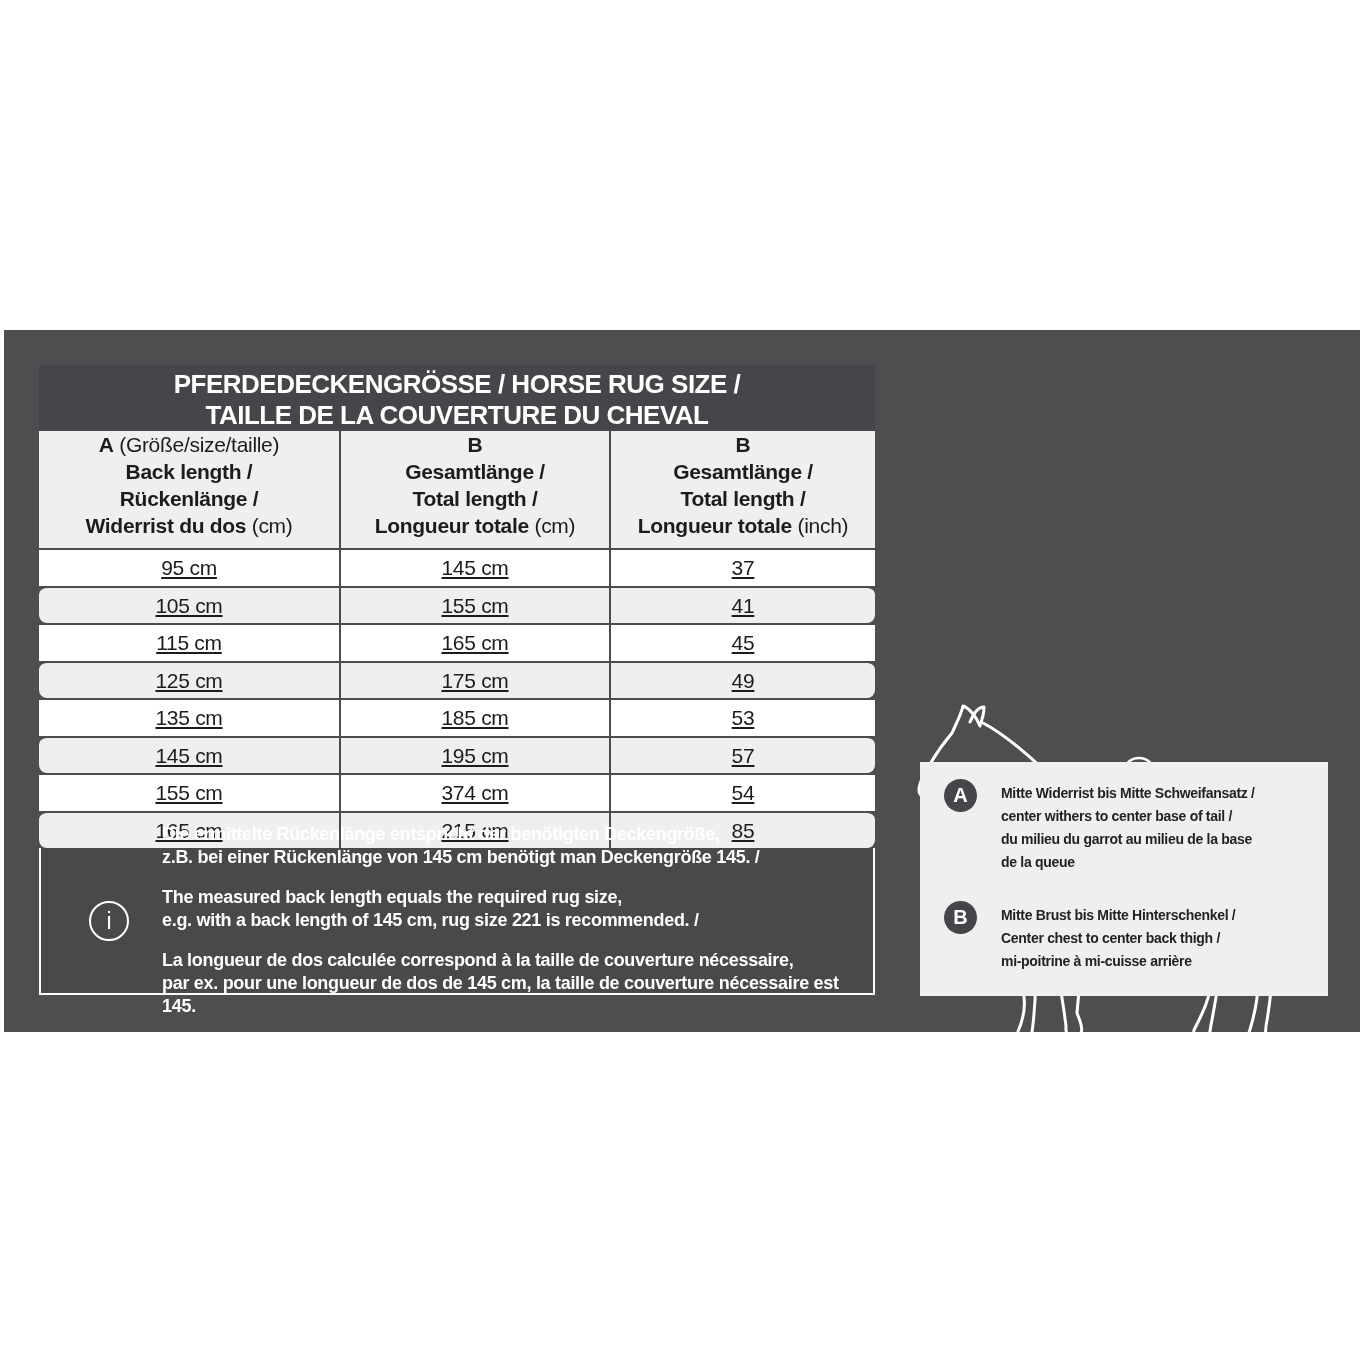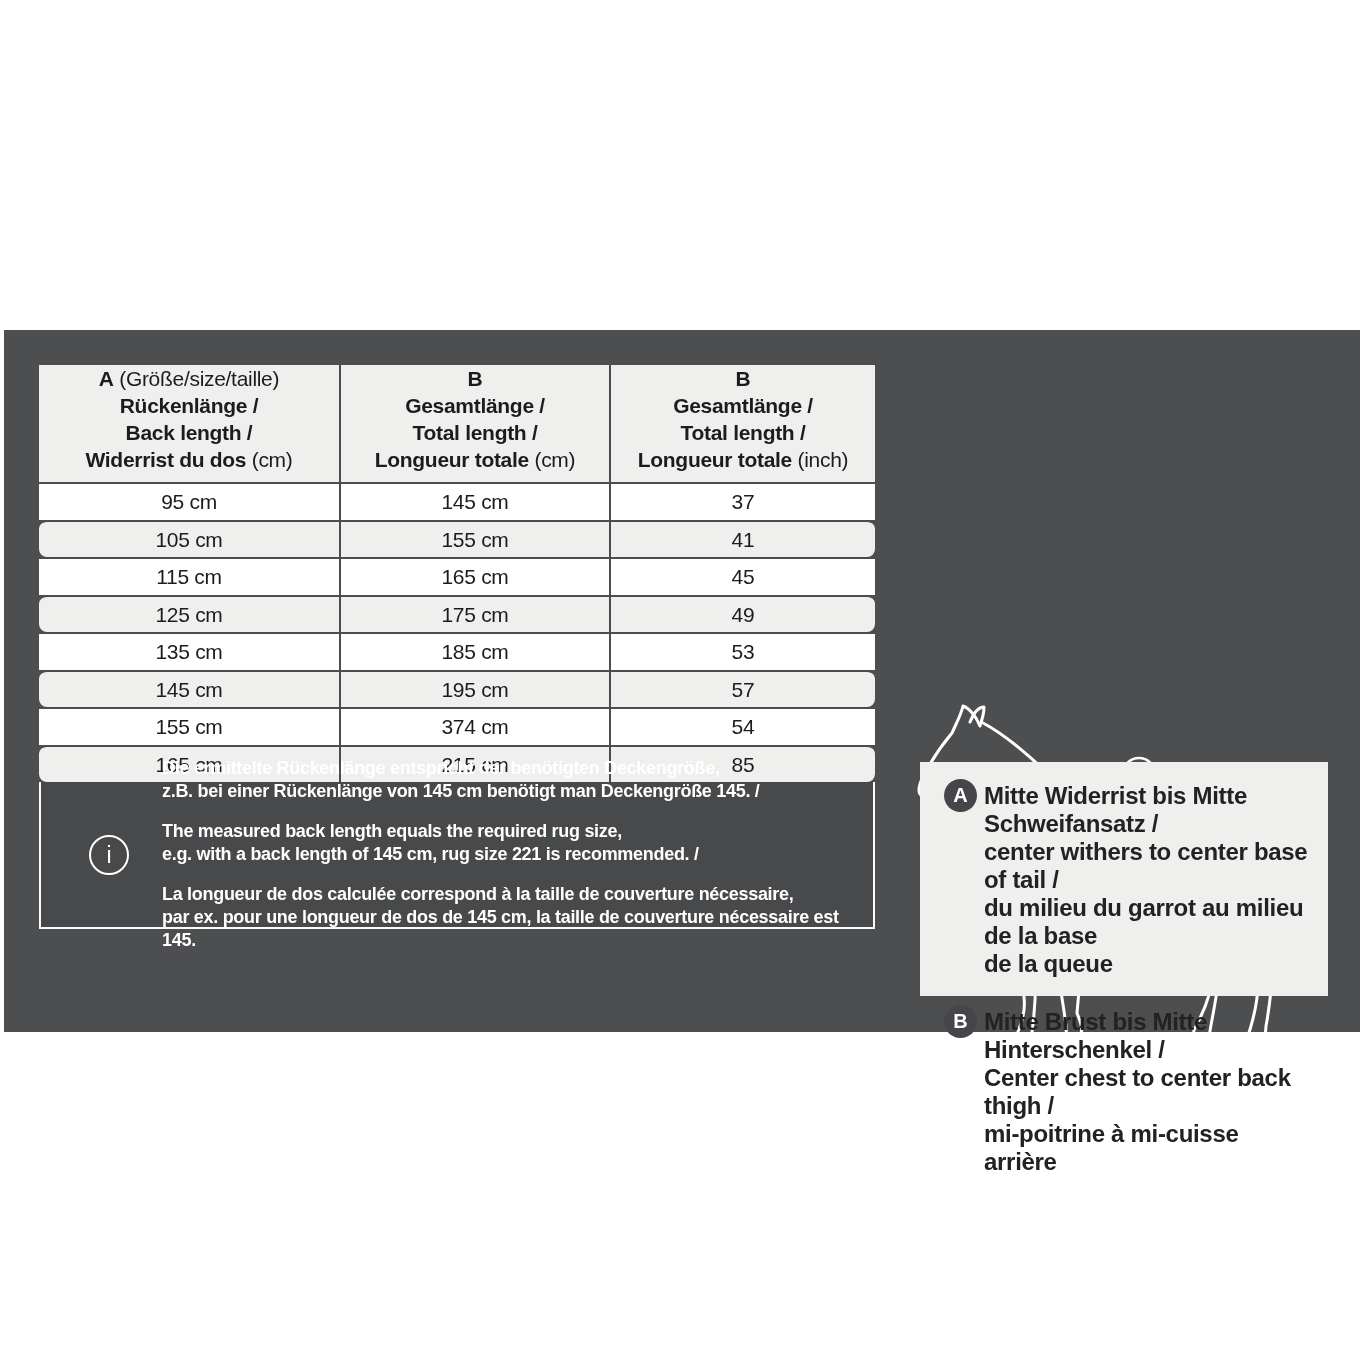--- a/index.html
+++ b/index.html
@@ -44,20 +44,21 @@
   .reg{font-weight:400;}
   .trow{
     display:grid;grid-template-columns:300px 270px 266px;
     height:37.5px;border-top:2px solid var(--dark-line);
   }
   .trow.odd{background:#ffffff;}
   .trow.even{background:var(--light);border-radius:8px;}
   .tcell{
     text-align:center;color:var(--ink);font-size:21px;font-weight:400;
     line-height:35px;
+    text-decoration:underline;
   }
   .tcell + .tcell{border-left:2px solid var(--dark-line);}
   .note{
     height:147px;background:var(--notebg);
     border:2px solid #fbfbfb;border-top:none;
     display:flex;align-items:center;
   }
   .info-circle{
     width:40px;height:40px;border:2.5px solid #fff;border-radius:50%;
     color:#fff;font-size:23px;line-height:36px;text-align:center;
@@ -76,37 +77,41 @@
     background:var(--light);padding:20px 16px 0 24px;
   }
   .legend-entry{display:flex;align-items:flex-start;}
   .legend-entry.second{margin-top:30px;}
   .marker{
     width:33px;height:33px;border-radius:50%;background:var(--band);
     color:#fff;font-weight:bold;font-size:20px;line-height:33px;
     text-align:center;flex-shrink:0;margin-top:-3px;
   }
   .legend-lines{
-    margin-left:7px;color:#222;font-weight:bold;font-size:24px;
-    line-height:28px;letter-spacing:-0.3px;
+    margin-left:24px;color:#222;font-weight:bold;font-size:14px;
+    line-height:23px;letter-spacing:-0.3px;
   }
 </style>
 </head>
 <body>
 
 <div class="panel">
 
   <div class="size-table">
 
+    <div class="table-title">
+      <div>PFERDEDECKENGRÖSSE / HORSE RUG SIZE /</div>
+      <div>TAILLE DE LA COUVERTURE DU CHEVAL</div>
+    </div>
 
     <div class="col-headers">
       <div class="col-head">
         <div><span>A</span><span class="reg"> (Größe/size/taille)</span></div>
+        <div>Back length /</div>
         <div>Rückenlänge /</div>
-        <div>Back length /</div>
         <div><span>Widerrist du dos</span><span class="reg"> (cm)</span></div>
       </div>
       <div class="col-head">
         <div><span>B</span><span class="reg"></span></div>
         <div>Gesamtlänge /</div>
         <div>Total length /</div>
         <div><span>Longueur totale</span><span class="reg"> (cm)</span></div>
       </div>
       <div class="col-head">
         <div><span>B</span><span class="reg"></span></div>

